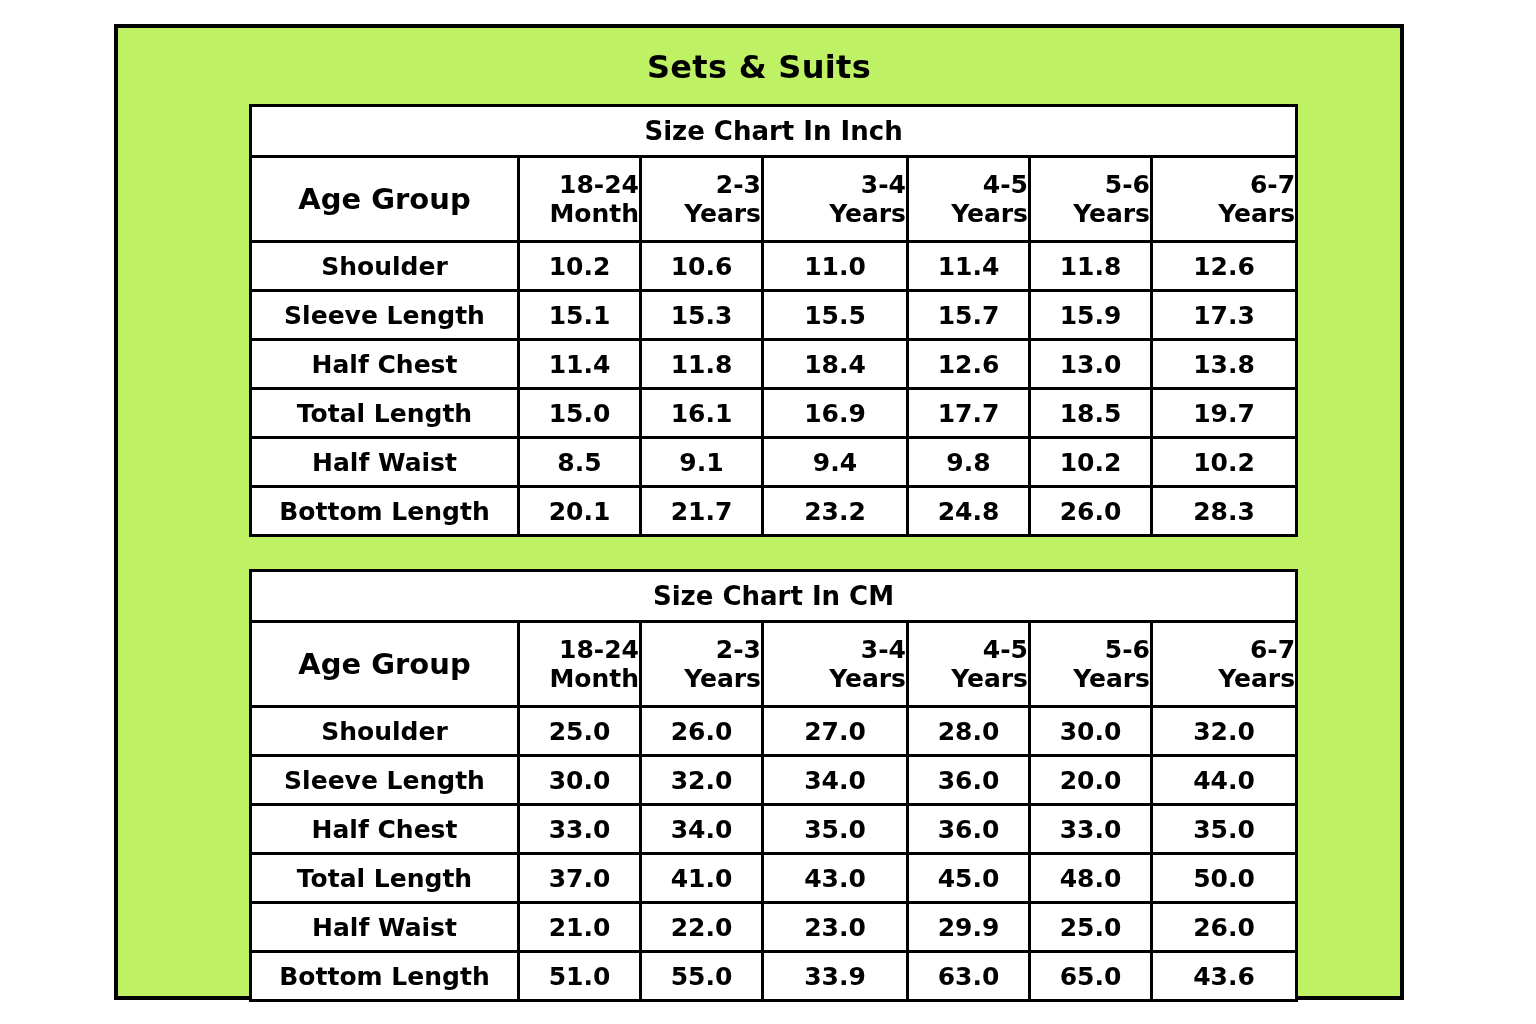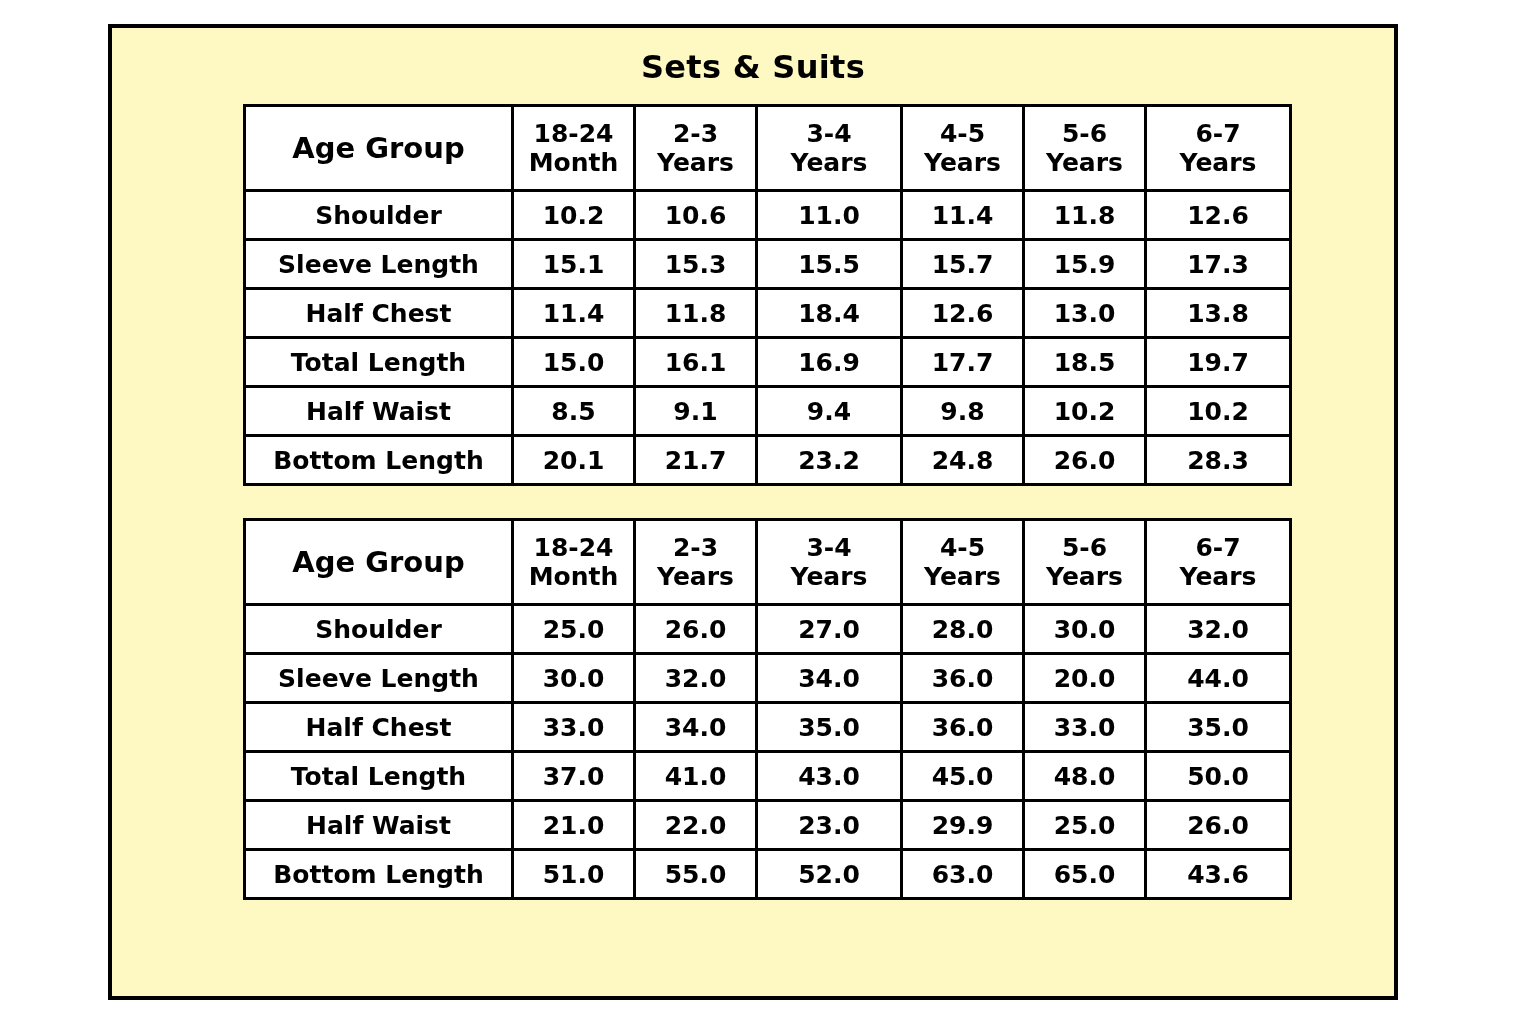--- a/index.html
+++ b/index.html
@@ -16,27 +16,27 @@
   }
   .page {
     position: relative;
     width: 1536px;
     height: 1024px;
     background: #ffffff;
     box-sizing: border-box;
   }
   .frame {
     position: absolute;
-    left: 108px;
+    left: 114px;
     top: 24px;
     width: 1290px;
     height: 976px;
     border: 4px solid #000000;
     box-sizing: border-box;
-    background: #fef9c3;
+    background: #bef264;
   }
   .title {
     text-align: center;
     font-size: 32px;
     font-weight: bold;
     letter-spacing: 0.3px;
     margin-top: 20px;
     margin-bottom: 0;
   }
   .table-wrap {
@@ -67,21 +67,21 @@
   }
   .agegroup-head {
     font-size: 29px;
     height: 82px;
   }
   .colhead {
     font-size: 25px;
     height: 82px;
     line-height: 1.18;
   }
-  .colhead .l1, .colhead .l2 { display: block; }
+  .colhead .l1, .colhead .l2 { display: block; text-align: right; }
   .rowlabel {
     font-size: 25px;
     height: 46px;
     margin-left: 12px;
   }
   .val {
     font-size: 25px;
     height: 46px;
   }
   col.c-label { width: 268px; }
@@ -102,20 +102,23 @@
           <col class="c-label">
           <col class="c-data">
             <col class="c-data">
             <col class="c-data-wide">
           <col class="c-data">
             <col class="c-data">
             <col class="c-data-wide">
         </colgroup>
         <tbody>
           <tr>
+            <td class="caption-cell" colspan="7">Size Chart In Inch</td>
+          </tr>
+          <tr>
             <td class="agegroup-head">Age Group</td>
             <td class="colhead">
               <span class="l1">18-24</span>
               <span class="l2">Month</span>
             </td>
             <td class="colhead">
               <span class="l1">2-3</span>
               <span class="l2">Years</span>
             </td>
             <td class="colhead">
@@ -200,20 +203,23 @@
           <col class="c-label">
           <col class="c-data">
             <col class="c-data">
             <col class="c-data-wide">
           <col class="c-data">
             <col class="c-data">
             <col class="c-data-wide">
         </colgroup>
         <tbody>
           <tr>
+            <td class="caption-cell" colspan="7">Size Chart In CM</td>
+          </tr>
+          <tr>
             <td class="agegroup-head">Age Group</td>
             <td class="colhead">
               <span class="l1">18-24</span>
               <span class="l2">Month</span>
             </td>
             <td class="colhead">
               <span class="l1">2-3</span>
               <span class="l2">Years</span>
             </td>
             <td class="colhead">
@@ -276,21 +282,21 @@
             <td class="val">22.0</td>
             <td class="val">23.0</td>
             <td class="val">29.9</td>
             <td class="val">25.0</td>
             <td class="val">26.0</td>
           </tr>
           <tr>
             <td class="rowlabel">Bottom Length</td>
             <td class="val">51.0</td>
             <td class="val">55.0</td>
-            <td class="val">52.0</td>
+            <td class="val">33.9</td>
             <td class="val">63.0</td>
             <td class="val">65.0</td>
             <td class="val">43.6</td>
           </tr>
         </tbody>
       </table>
     </div>
 
   </div>
 </div>

